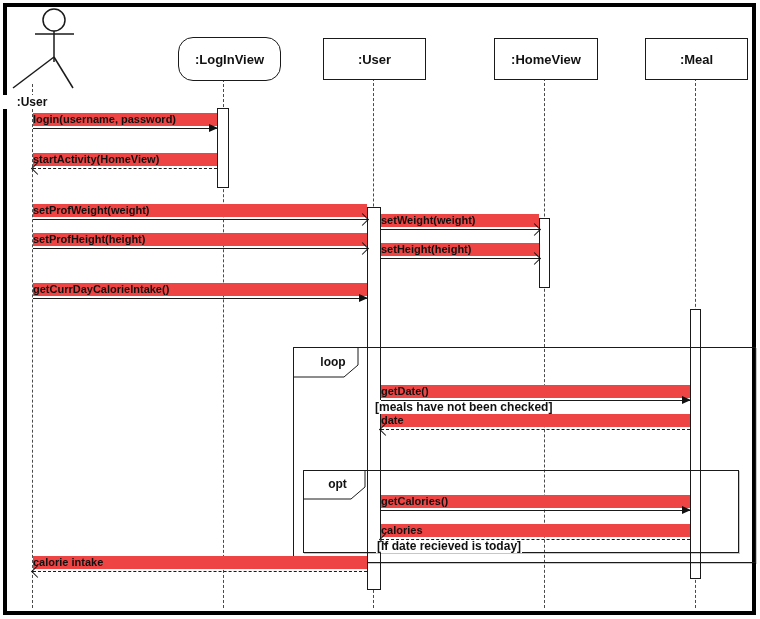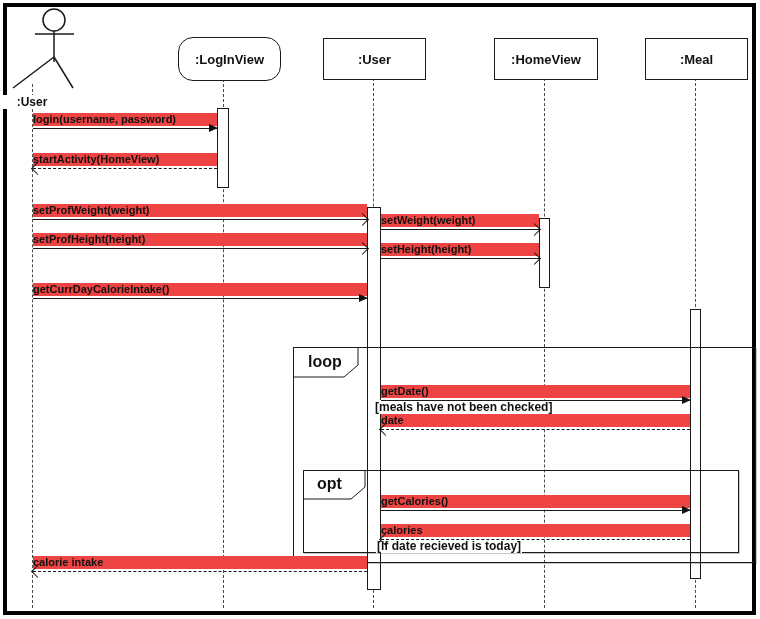--- a/index.html
+++ b/index.html
@@ -16,21 +16,21 @@
     display:flex; align-items:center; justify-content:center;
     font-size:13px; font-weight:bold; white-space:nowrap;
   }
 
   .activation { position:absolute; background:#fff; border:1px solid #1a1a1a; z-index:3; box-sizing:border-box; }
 
   .frame { position:absolute; border:1px solid #1a1a1a; z-index:4; box-shadow:1px 1px 0 rgba(0,0,0,.22); }
   .frame-tab { position:absolute; left:-1px; top:-1px; }
   .frame-op {
     position:absolute; left:-1px; top:-1px; display:flex; align-items:center; justify-content:center;
-    font-size:16px; font-weight:bold;
+    font-size:12px; font-weight:bold;padding-left:8px;
   }
   .frame-guard { position:absolute; font-size:12px; font-weight:bold; white-space:nowrap; background:#fff; padding:0 1px;margin-top:48px; }
 
   .msg { position:absolute; height:0; z-index:5; font-size:11px; font-weight:bold; }
   .msg-line { position:absolute; left:0; right:0; top:0; height:0; }
   .msg-line.solid  { border-top:1px solid #1a1a1a; }
   .msg-line.dashed { border-top:1px dashed #1a1a1a; }
   .msg-label {
     position:absolute; left:0; right:0; bottom:2px; 
     white-space:nowrap; background:#ef4444; line-height:1.15;

